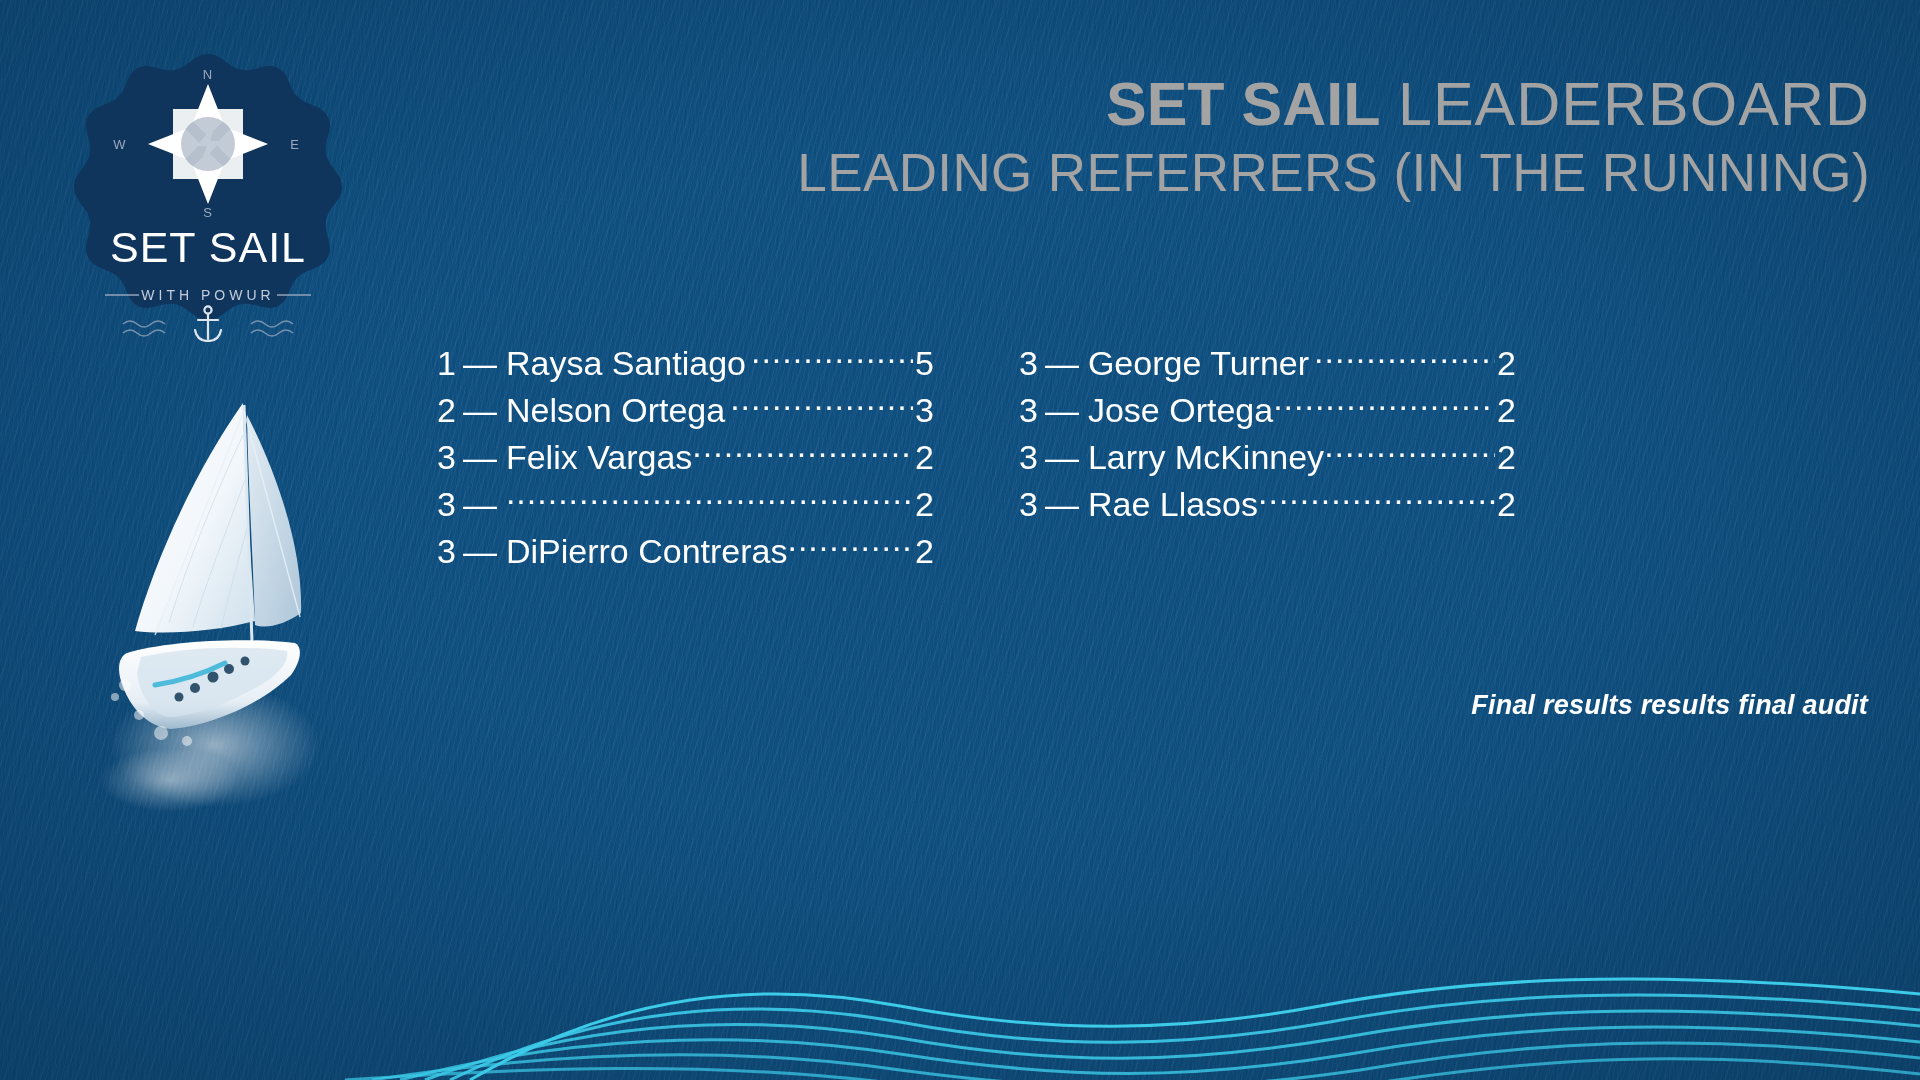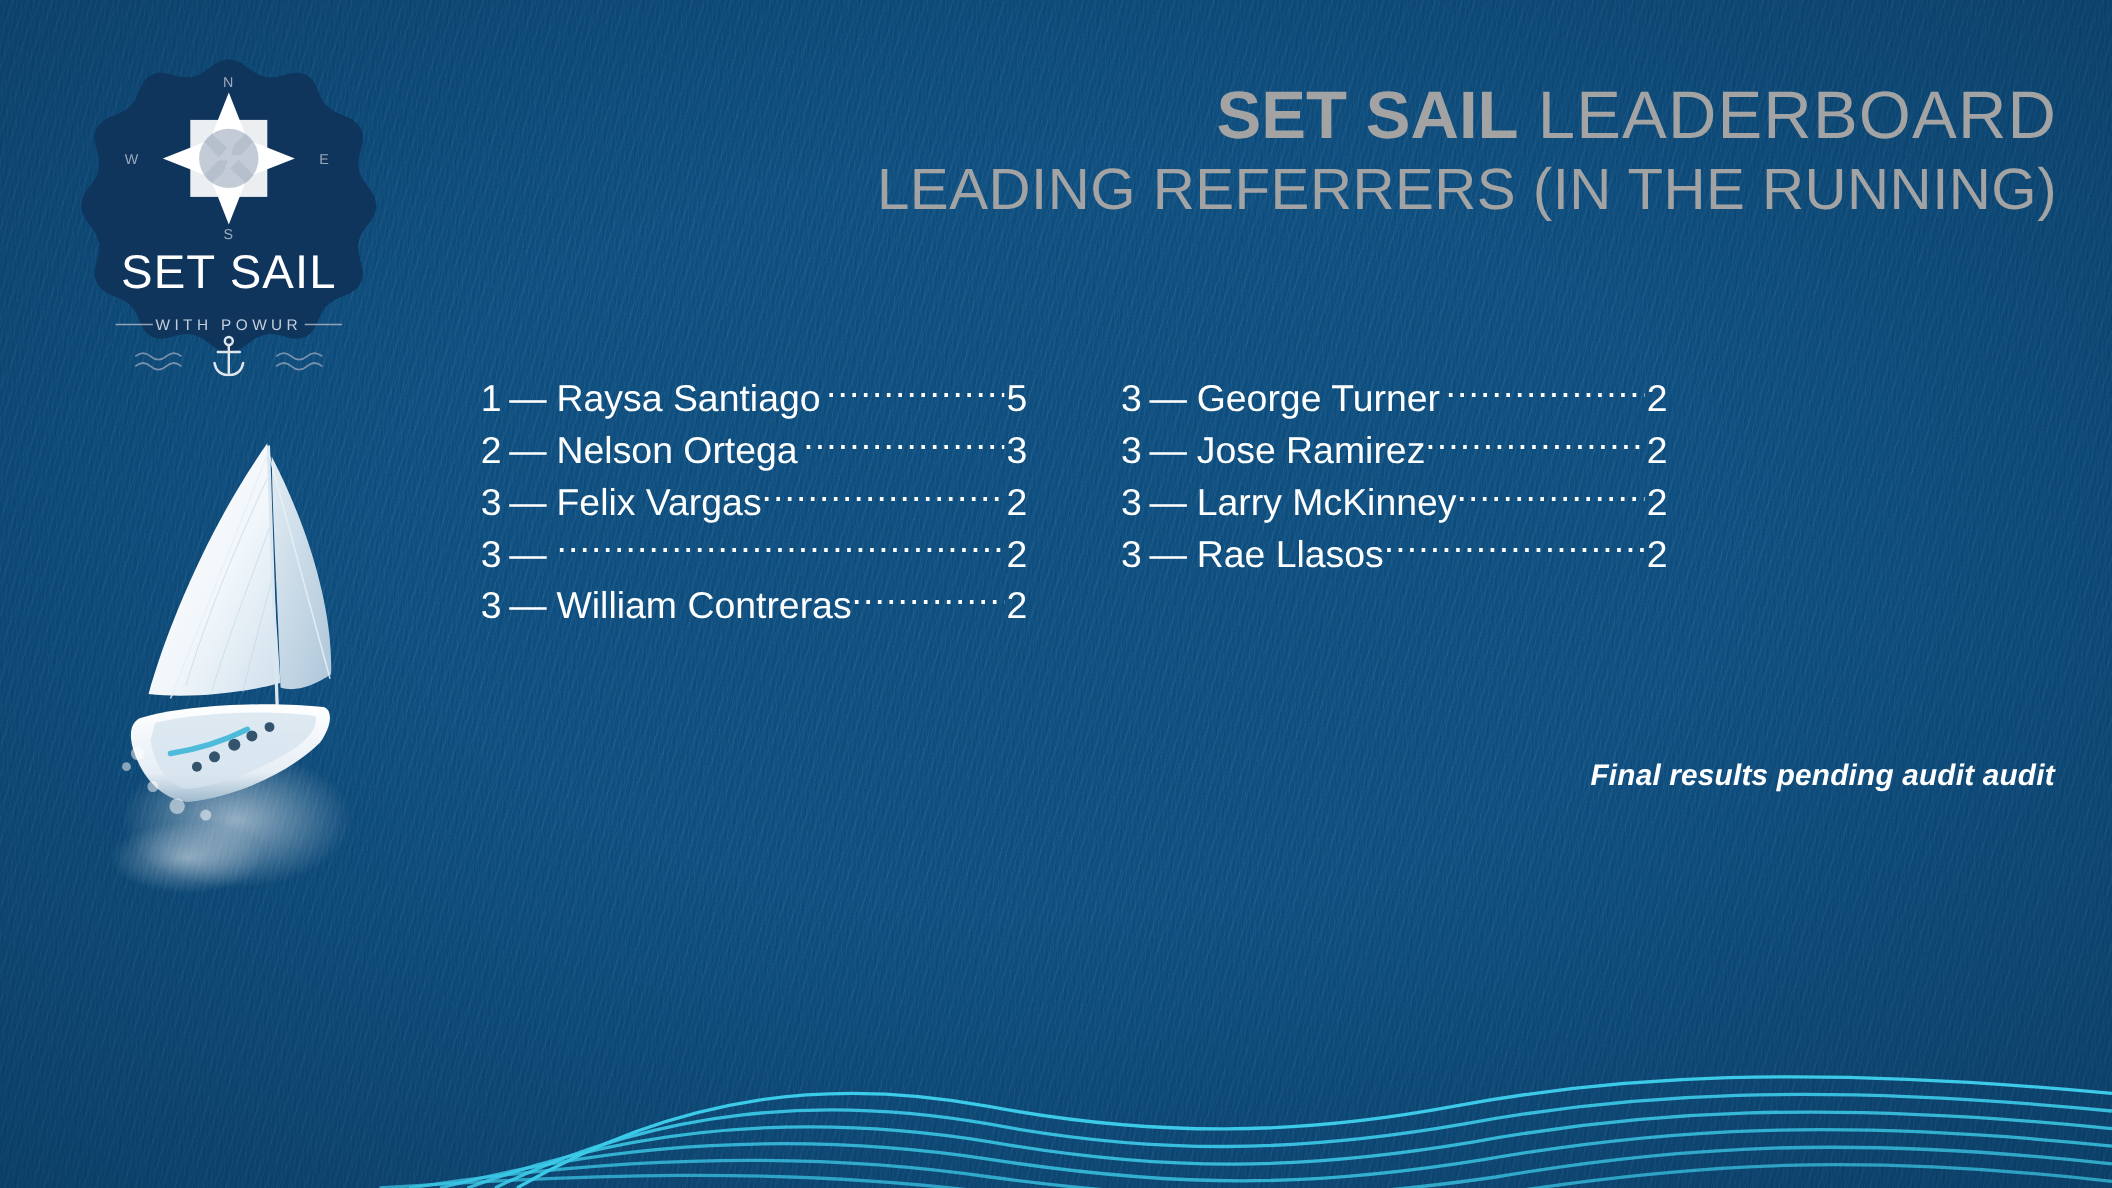--- a/index.html
+++ b/index.html
@@ -284,59 +284,59 @@
     </div>
     <div class="row tight">
       <span class="rank">3</span>
       <span class="dash">—</span>
       <span class="dots"></span>
       <span class="score">2</span>
     </div>
     <div class="row tight">
       <span class="rank">3</span>
       <span class="dash">—</span>
-      <span class="name">William Contreras</span>
+      <span class="name">DiPierro Contreras</span>
       <span class="dots"></span>
       <span class="score">2</span>
     </div>
   </div>
 
   <div class="col">
     <div class="row">
       <span class="rank">3</span>
       <span class="dash">—</span>
       <span class="name">George Turner</span>
       <span class="dots"></span>
       <span class="score">2</span>
     </div>
     <div class="row tight">
       <span class="rank">3</span>
       <span class="dash">—</span>
-      <span class="name">Jose Ramirez</span>
+      <span class="name">Jose Ortega</span>
       <span class="dots"></span>
       <span class="score">2</span>
     </div>
     <div class="row tight">
       <span class="rank">3</span>
       <span class="dash">—</span>
       <span class="name">Larry McKinney</span>
       <span class="dots"></span>
       <span class="score">2</span>
     </div>
     <div class="row tight">
       <span class="rank">3</span>
       <span class="dash">—</span>
       <span class="name">Rae Llasos</span>
       <span class="dots"></span>
       <span class="score">2</span>
     </div>
   </div>
 </div>
 
-<div class="footnote">Final results pending audit audit</div>
+<div class="footnote">Final results results final audit</div>
 
 <div class="waves">
   <svg viewBox="0 0 1920 300" preserveAspectRatio="none" xmlns="http://www.w3.org/2000/svg">
     <g fill="none" stroke="#3fd2ef" stroke-width="3" opacity=".95">
       <path d="M470 300 C 620 212, 760 200, 900 226 C 1050 254, 1180 252, 1320 226 C 1470 198, 1640 188, 1920 214"></path>
       <path d="M450 300 C 600 226, 750 216, 900 242 C 1050 270, 1180 268, 1330 242 C 1480 214, 1650 204, 1920 230" opacity=".9"></path>
       <path d="M425 300 C 580 242, 740 232, 900 258 C 1060 286, 1185 284, 1340 258 C 1495 230, 1660 220, 1920 246" opacity=".85"></path>
       <path d="M400 300 C 560 258, 730 248, 900 274 C 1070 300, 1190 300, 1350 274 C 1510 246, 1670 236, 1920 262" opacity=".8"></path>
       <path d="M372 300 C 540 274, 720 264, 900 290 C 1080 314, 1195 314, 1360 290 C 1525 262, 1680 252, 1920 278" opacity=".75"></path>
       <path d="M345 300 C 520 288, 710 280, 900 304 C 1090 328, 1200 328, 1370 304 C 1540 278, 1690 268, 1920 294" opacity=".7"></path>

